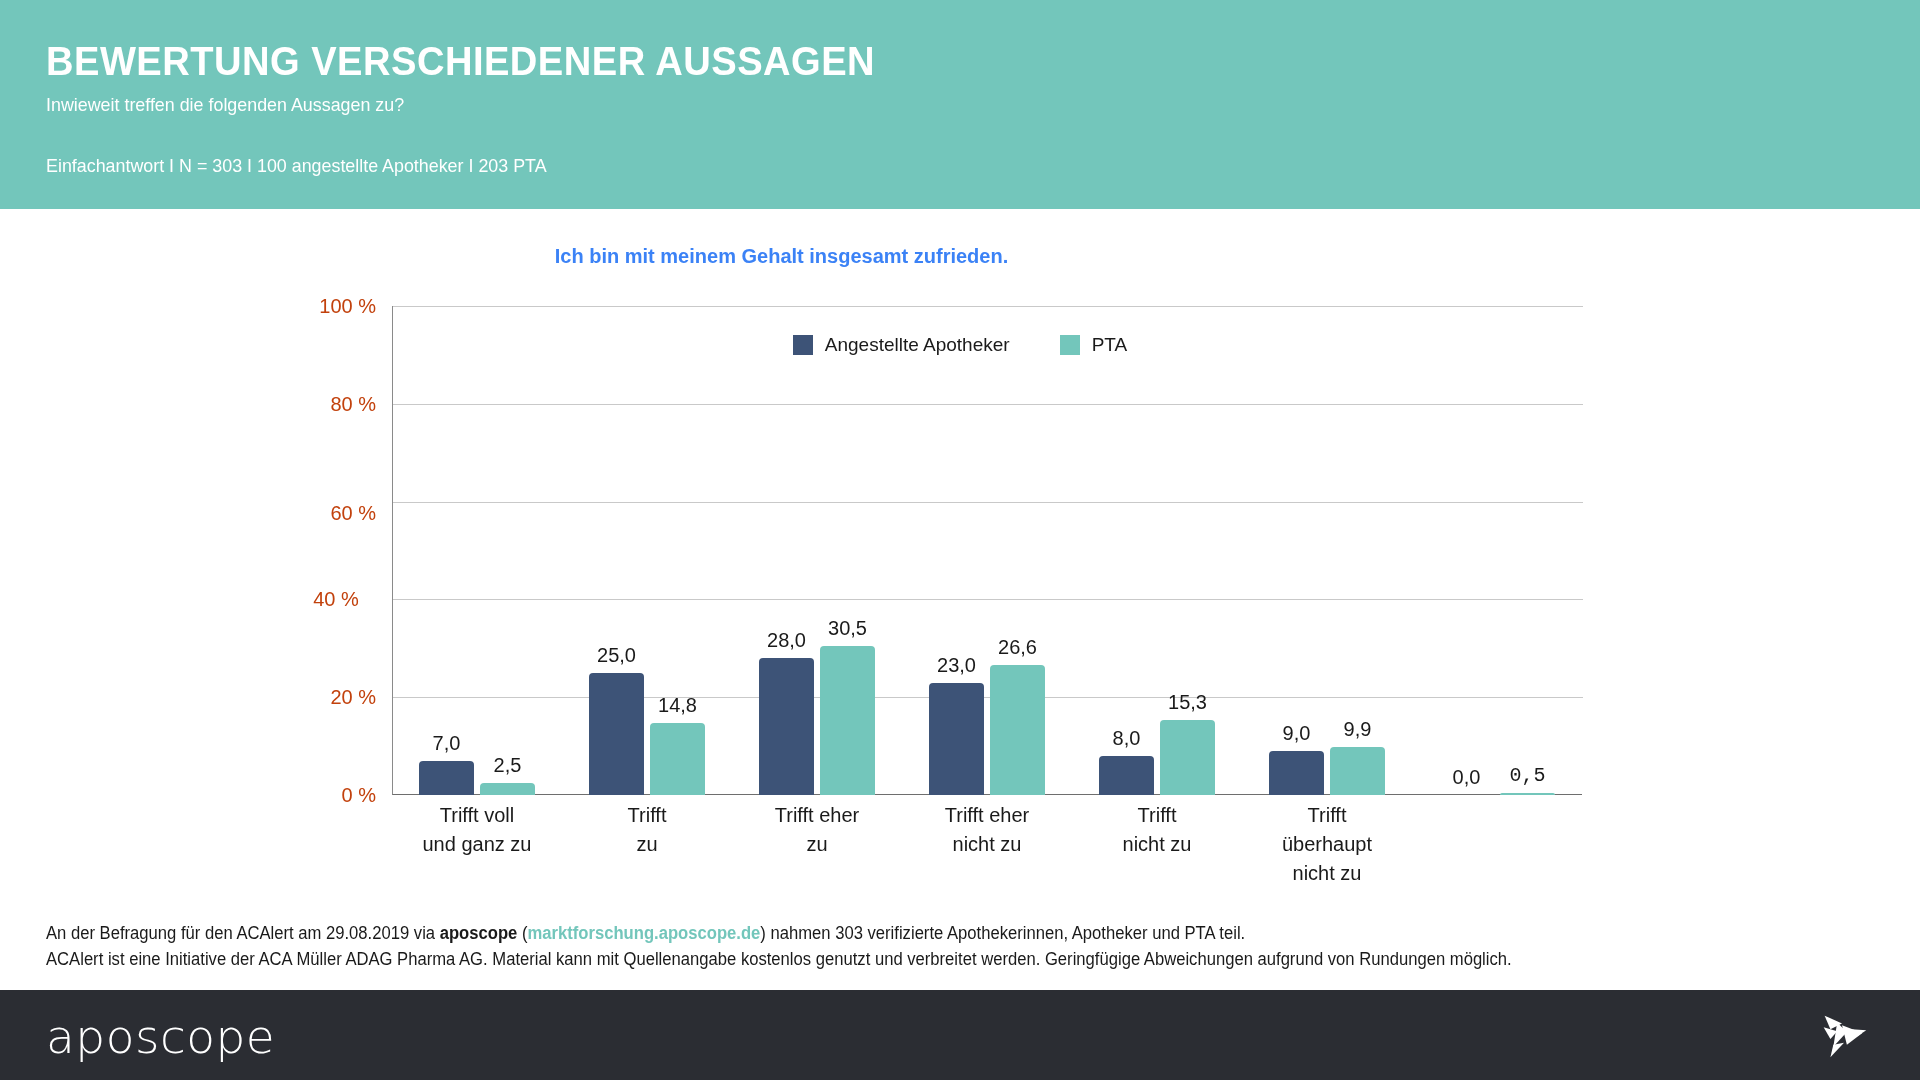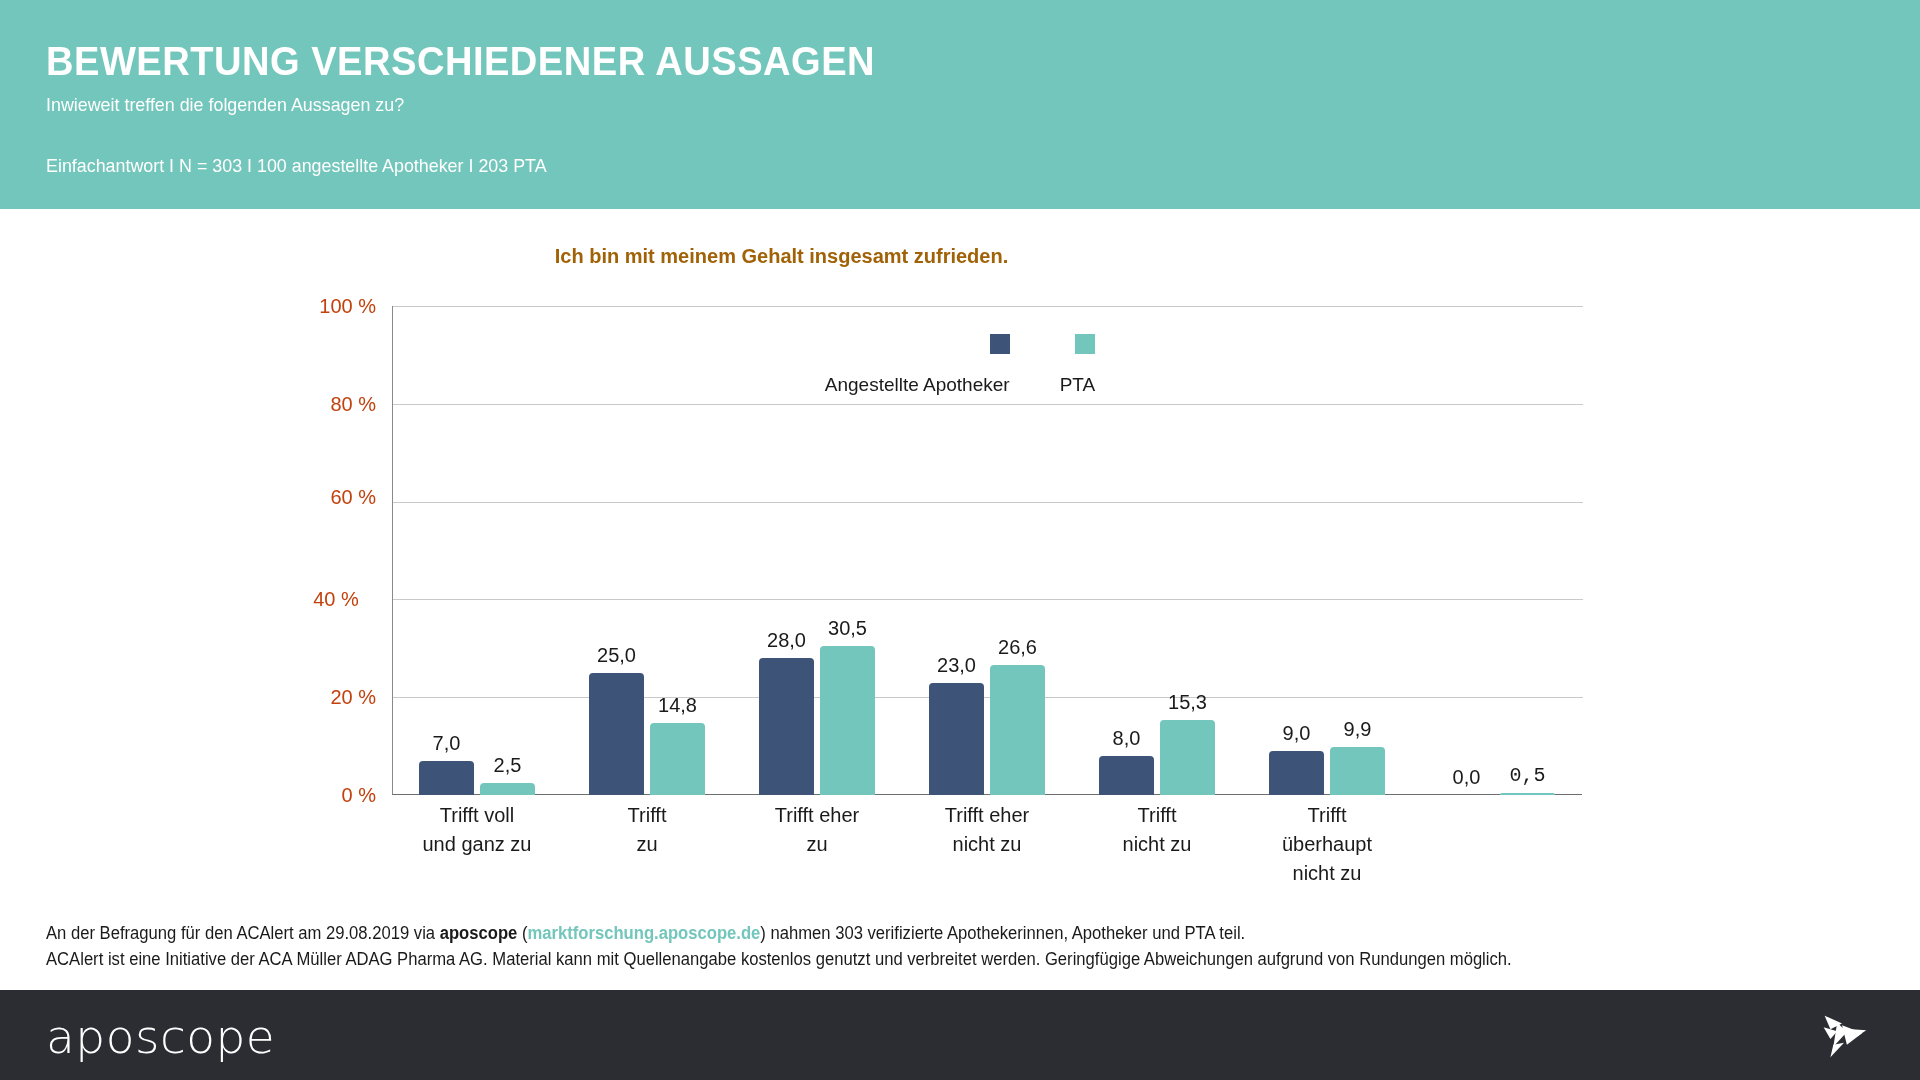--- a/index.html
+++ b/index.html
@@ -69,21 +69,21 @@
     background: #ffffff;
   }
 
   .chart-title {
     position: absolute;
     left: 0; top: 36px;
     width: 1528px;
     text-align: center;
     font-size: 20px;
     font-weight: bold;
-    color: #a16207;
+    color: #3b82f6;
     padding-left: 35px;
   }
 
   
   .plot {
     position: absolute;
     left: 392px;
     top: 97px;
     width: 1190px;
     height: 489px;
@@ -119,21 +119,21 @@
   .legend {
     position: absolute;
     left: 0;
     top: 125px;
     width: 1920px;
     display: flex;
     justify-content: center;
     align-items: center;
     gap: 50px;
   }
-  .legend-item { display: flex; align-items: flex-end; gap: 20px; flex-direction: column; }
+  .legend-item { display: flex; align-items: center; gap: 12px; }
   .legend-swatch { width: 20px; height: 20px; }
   .legend-label { font-size: 19px; color: #1a1a1a; }
 
   
   .bars-layer {
     position: absolute;
     left: 392px;
     top: 97px;
     width: 1190px;
     height: 489px;
@@ -232,21 +232,21 @@
         </div>
         <div class="legend-item">
           <span class="legend-swatch" style="background: rgb(115, 198, 187);"></span>
           <span class="legend-label">PTA</span>
         </div>
       </div>
 
     <div class="yticks" id="yticks">
         <div class="ytick" style="top: 0px;">100 %</div>
         <div class="ytick" style="top: 97.8px;">80 %</div>
-        <div class="ytick" style="top: 191px;">60 %</div>
+        <div class="ytick" style="top: 207px;">60 %</div>
         <div class="ytick" style="top: 293.4px; text-align: center;">40 %</div>
         <div class="ytick" style="top: 391.2px;">20 %</div>
         <div class="ytick" style="top: 489px;">0 %</div>
       </div>
 
     <div class="plot" id="plot">
         <div class="gridline" style="top: 0px;"></div>
         <div class="gridline" style="top: 97.8px;"></div>
         <div class="gridline" style="top: 195.6px;"></div>
         <div class="gridline" style="top: 293.4px;"></div>

